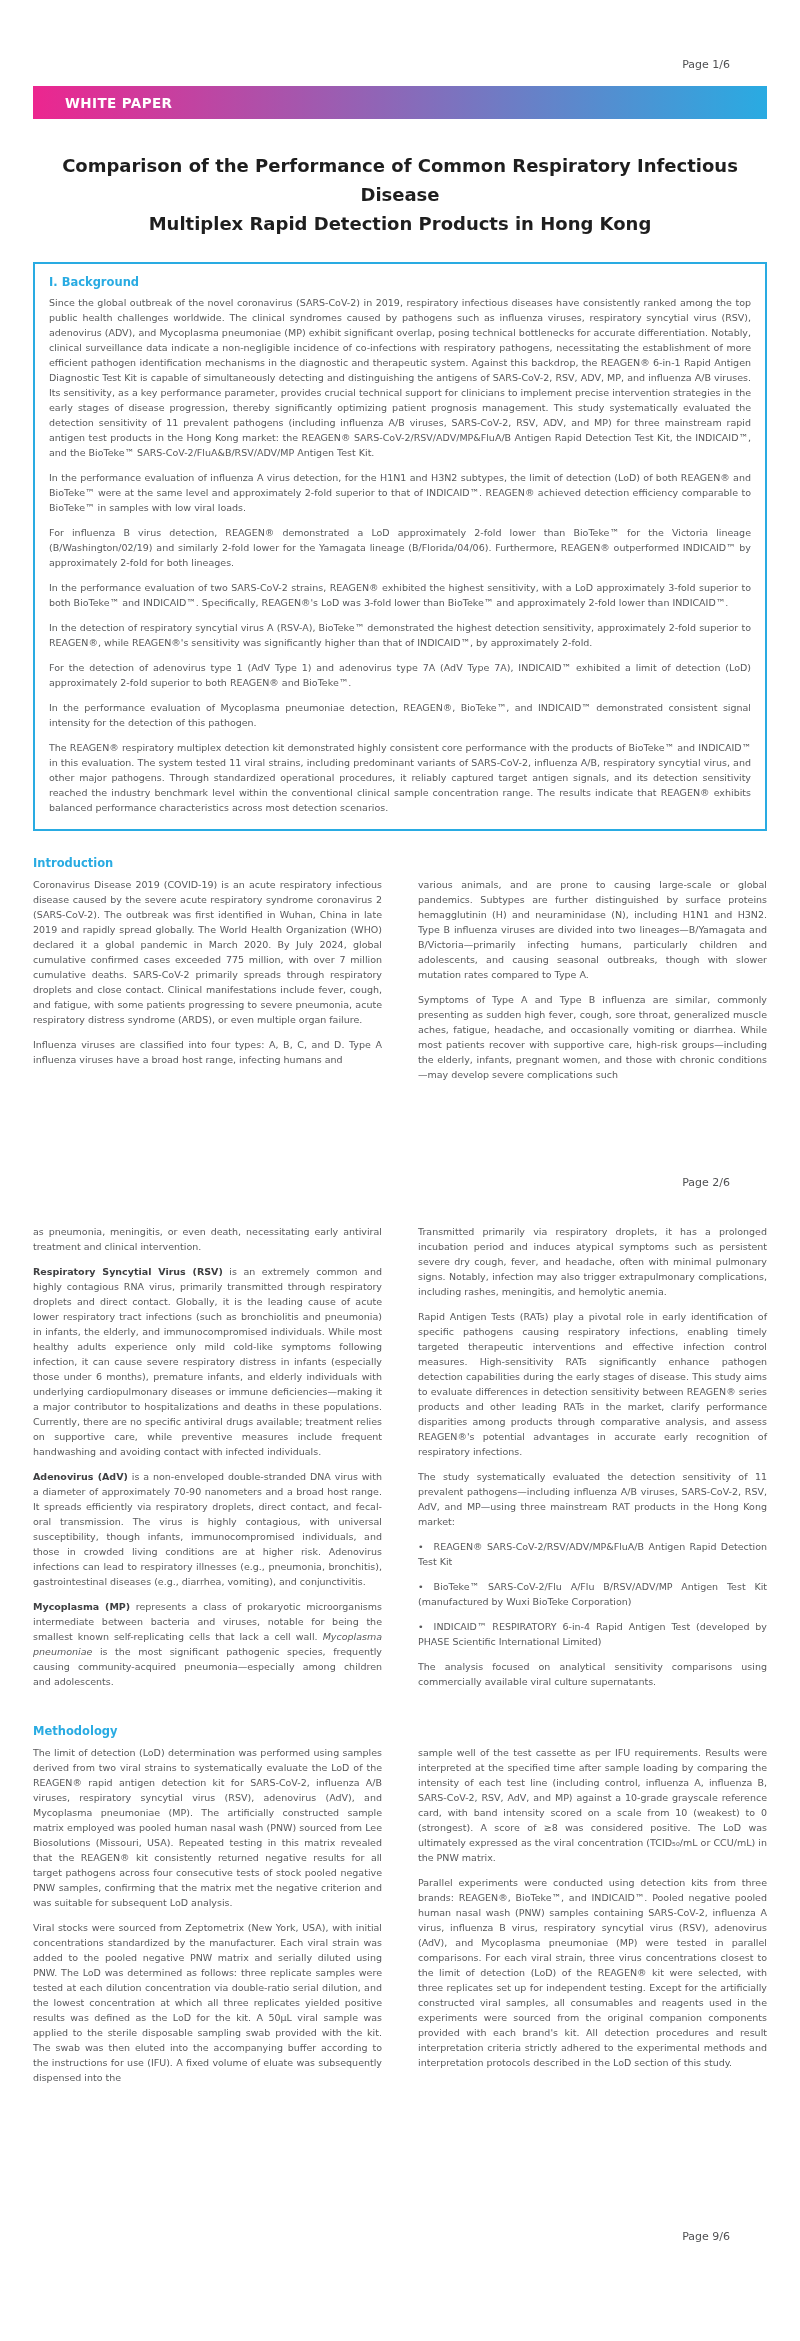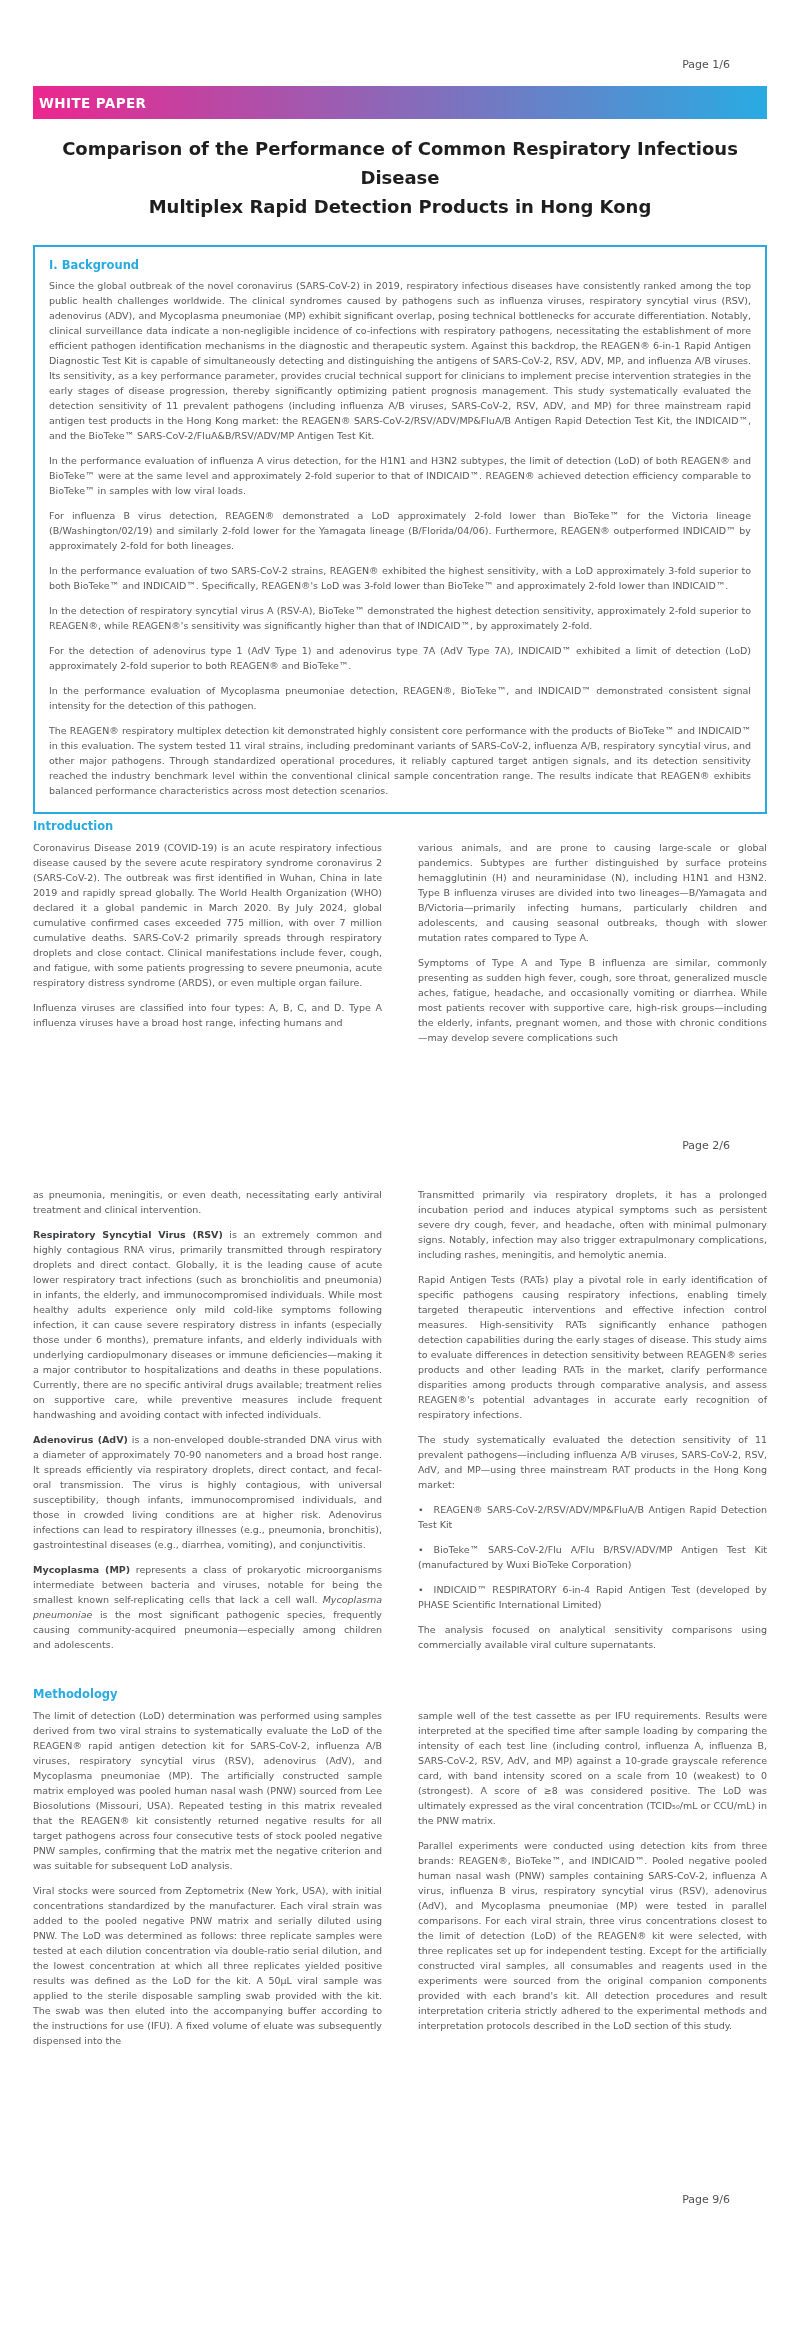--- a/index.html
+++ b/index.html
@@ -1,24 +1,24 @@
 <!DOCTYPE html>
 <html><head>
 <meta charset="utf-8">
 <style>
   html,body{margin:0;padding:0;background:#ffffff}
   body{width:800px;font-family:"DejaVu Sans","Liberation Sans",sans-serif;color:#58595B}
   .doc{box-sizing:border-box;width:800px;min-height:2341px;padding:58px 33px 20px;background:#fff}
   .page-label{text-align:right;font-size:11px;color:#4F5052;padding-right:37px;line-height:14px}
   .banner{margin-top:14px;height:33px;background:linear-gradient(90deg,#EC268F 0%,#29ABE2 100%);display:flex;align-items:center}
-  .banner-text{color:#fff;font-weight:bold;font-size:13.5px;letter-spacing:.4px;padding-left:6px}
-  .title{margin:15px 0 0;text-align:center;font-size:18px;line-height:29px;color:#1E1E1E;font-weight:bold}
+  .banner-text{color:#fff;font-weight:bold;font-size:13.5px;letter-spacing:.4px;padding-left:32px}
+  .title{margin:32px 0 0;text-align:center;font-size:18px;line-height:29px;color:#1E1E1E;font-weight:bold}
   .bg-box{margin-top:24px;border:2px solid #29ABE2;padding:10px 14px 4px}
   .sec-head{font-size:11.5px;font-weight:bold;color:#29ABE2;margin:0 0 5px;line-height:16px}
-  .sec-head.main{margin-top:4px}
+  .sec-head.main{margin-top:24px}
   p.para{font-size:9.5px;line-height:15px;text-align:justify;margin:0 0 10px;color:#58595B}
   .two-col{display:flex;gap:36px;margin-top:6px}
   .col{flex:1;min-width:0}
   p.para b{color:#3E3F41}
   p.para i{font-style:italic}
   .bullet-char{display:inline-block;margin-right:10px}
   .page-label.mid{margin-top:84px}
   .two-col.after-label{margin-top:34px}
   .sec-head.method{margin-top:24px}
   .page-label.bottom{margin-top:135px}

